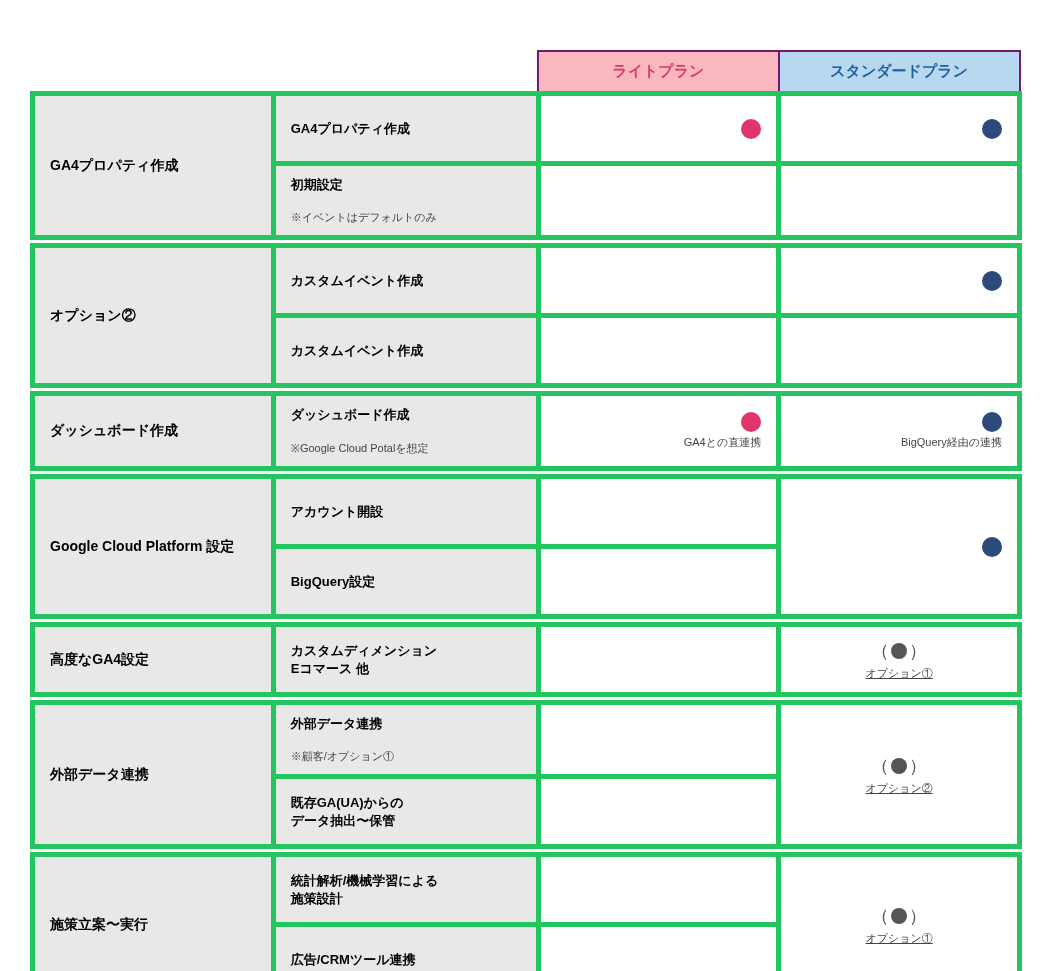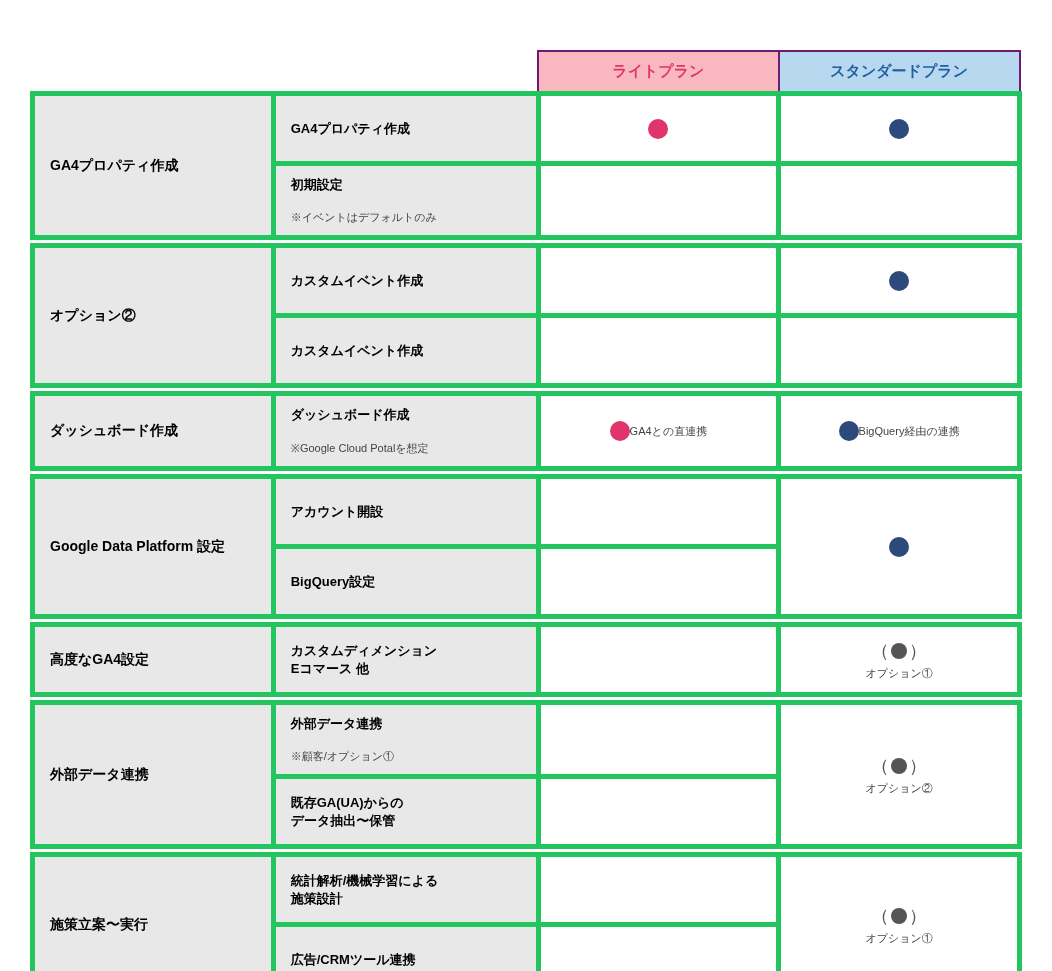--- a/index.html
+++ b/index.html
@@ -127,32 +127,33 @@
       font-size: 18px;
       color: #555;
       display: flex;
       align-items: center;
       gap: 2px;
     }
 
     .option-label {
       font-size: 11px;
       color: #444;
+      text-decoration: underline;
     }
 
     .dot-label {
       font-size: 11px;
       color: #444;
       margin-top: 3px;
     }
 
     .dot-wrap {
       display: flex;
-      flex-direction: row;
-      align-items: flex-start;
+      flex-direction: column;
+      align-items: flex-end;
       justify-content: center;
     }
 
     .spacer-row td {
       height: 8px;
       border: none;
       background: #fff;
       padding: 0;
     }
   </style>
@@ -233,21 +234,21 @@
           <div class="dot-wrap">
             <span class="dot-navy"></span>
             <div class="dot-label">BigQuery経由の連携</div>
           </div>
         </td>
       </tr>
       <tr class="spacer-row">
         <td colspan="4"></td>
       </tr>
       <tr>
-        <td class="category-cell" rowspan="2">Google Data Platform 設定</td>
+        <td class="category-cell" rowspan="2">Google Cloud Platform 設定</td>
         <td class="feature-cell">
           <div class="feature-name">アカウント開設</div>
         </td>
         <td class="plan-cell"></td>
         <td class="plan-cell" rowspan="2">
           <div class="dot-wrap">
             <span class="dot-navy"></span>
           </div>
         </td>
       </tr>

